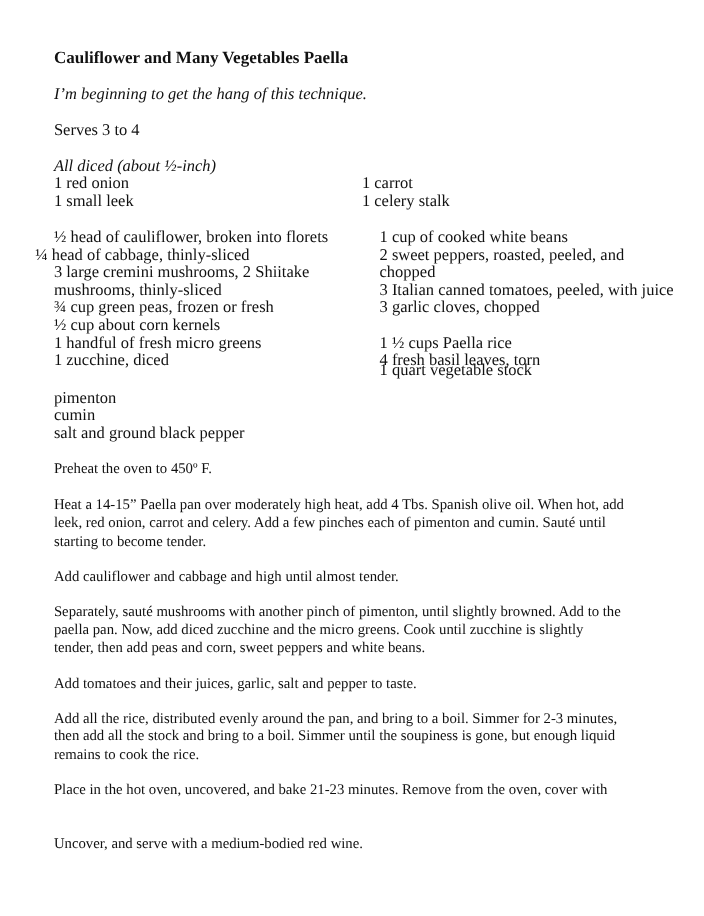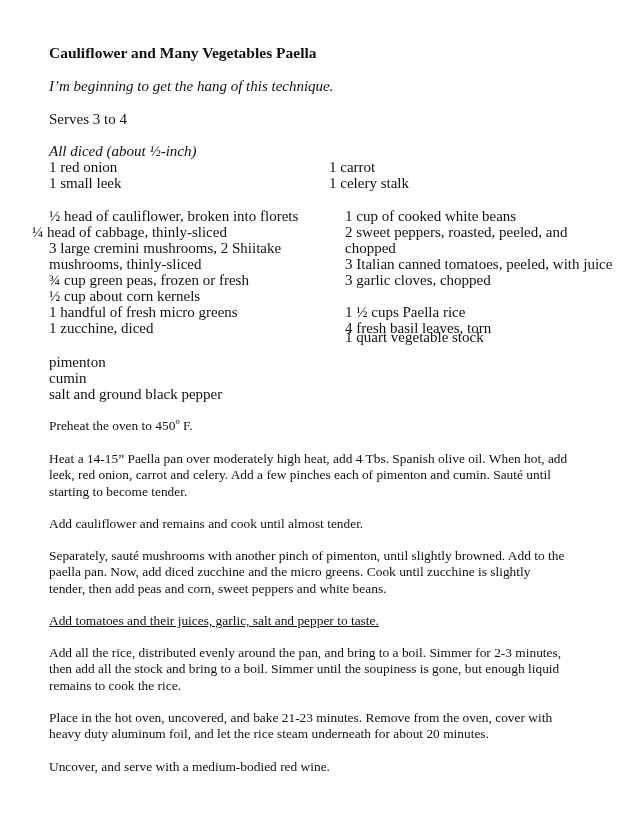--- a/index.html
+++ b/index.html
@@ -50,35 +50,34 @@
 
   <div class="para" style="top:418px;">
     <span>Preheat the oven to 450º F.</span>
   </div>
   <div class="para" style="top:451px;">
     <span>Heat a 14-15” Paella pan over moderately high heat, add 4 Tbs. Spanish olive oil.  When hot, add</span>
     <span>leek, red onion, carrot and celery.  Add a few pinches each of pimenton and cumin.  Sauté until</span>
     <span>starting to become tender.</span>
   </div>
   <div class="para" style="top:516px;">
-    <span>Add cauliflower and remains and cook until almost tender.</span>
+    <span>Add cauliflower and cabbage and high until almost tender.</span>
   </div>
   <div class="para" style="top:548px;">
     <span>Separately, sauté mushrooms with another pinch of pimenton, until slightly browned.  Add to the</span>
     <span>paella pan.  Now, add diced zucchine and the micro greens.  Cook until zucchine is slightly</span>
     <span>tender, then add peas and corn, sweet peppers and white beans.</span>
   </div>
-  <div class="para" style="top:613px;text-decoration:underline;">
+  <div class="para" style="top:613px;">
     <span>Add tomatoes and their juices, garlic, salt and pepper to taste.</span>
   </div>
   <div class="para" style="top:645px;">
     <span>Add all the rice, distributed evenly around the pan, and bring to a boil.  Simmer for 2-3 minutes,</span>
     <span>then add all the stock and bring to a boil.  Simmer until the soupiness is gone, but enough liquid</span>
     <span>remains to cook the rice.</span>
   </div>
   <div class="para" style="top:710px;">
     <span>Place in the hot oven, uncovered, and bake 21-23 minutes.  Remove from the oven, cover with</span>
-    <span>heavy duty aluminum foil, and let the rice steam underneath for about 20 minutes.</span>
   </div>
   <div class="para" style="top:759px;">
     <span>Uncover, and serve with a medium-bodied red wine.</span>
   </div>
 </div>
 
 </body></html>

